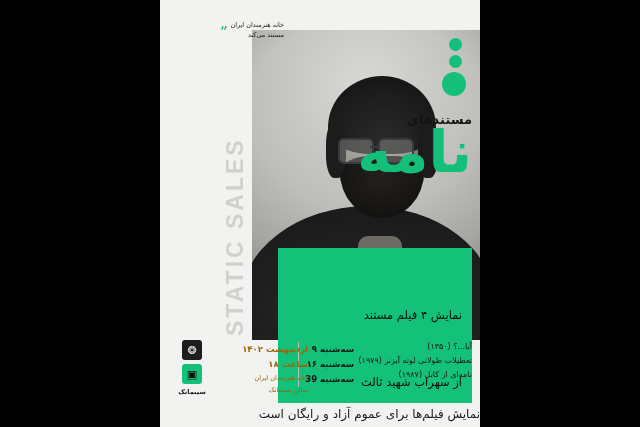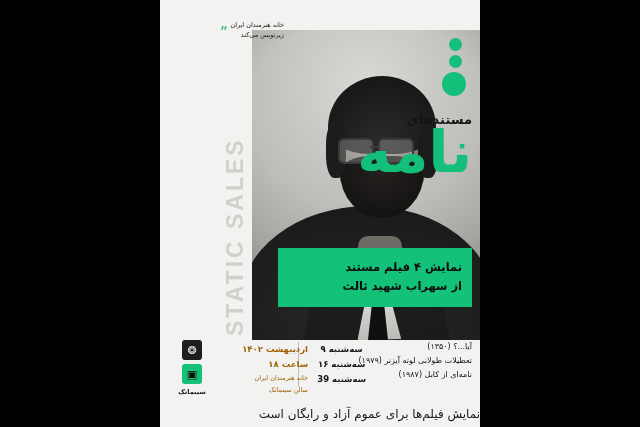--- a/index.html
+++ b/index.html
@@ -263,23 +263,24 @@
     width: 194px;
     background: #13c178;
     padding: 10px 10px 11px 12px;
     box-sizing: border-box;
     direction: rtl;
     text-align: right;
     color: #0d0d0d;
   }
   .greenBlock div {
     font-size: 11.5px;
-    font-weight: 700;
+    font-weight: 400;
     line-height: 1.65;
     white-space: nowrap;
+    margin-top: 48px;
   }
 
   
   .films {
     position: absolute;
     right: 8px;
     top: 340px;
     direction: rtl;
     text-align: right;
     color: #141414;
@@ -287,27 +288,27 @@
   .films div {
     font-size: 8px;
     line-height: 1.75;
     white-space: nowrap;
     text-align: right;
   }
 
   
   .dates {
     position: absolute;
-    right: 114px;
+    right: 126px;
     top: 342px;
     direction: rtl;
-    text-align: center;
+    text-align: right;
     color: #141414;
     border-left: 1px solid #bdbdb9;
-    padding-left: 18px;
+    padding-left: 6px;
   }
   .dates div {
     font-size: 8.5px;
     font-weight: 700;
     line-height: 1.78;
     white-space: nowrap;
   }
 
   
   .timeBlock {
@@ -393,21 +394,21 @@
       <div class="hairSideL"></div>
       <div class="hairSideR"></div>
       <div class="glassL"></div>
       <div class="glassR"></div>
       <div class="bridge"></div>
       <div class="vignette"></div>
     </div>
 
     <div class="hdr">
       <div class="l1">خانه هنرمندان ایران</div>
-      <div class="l2">زیرنویس می‌کند</div>
+      <div class="l2">مستند می‌کند</div>
     </div>
     <div class="hdrMark">„</div>
 
     <div class="dots">
       <i></i>
       <i></i>
       <i class="big"></i>
     </div>
 
     <div class="vlatin">STATIC SALES</div>

